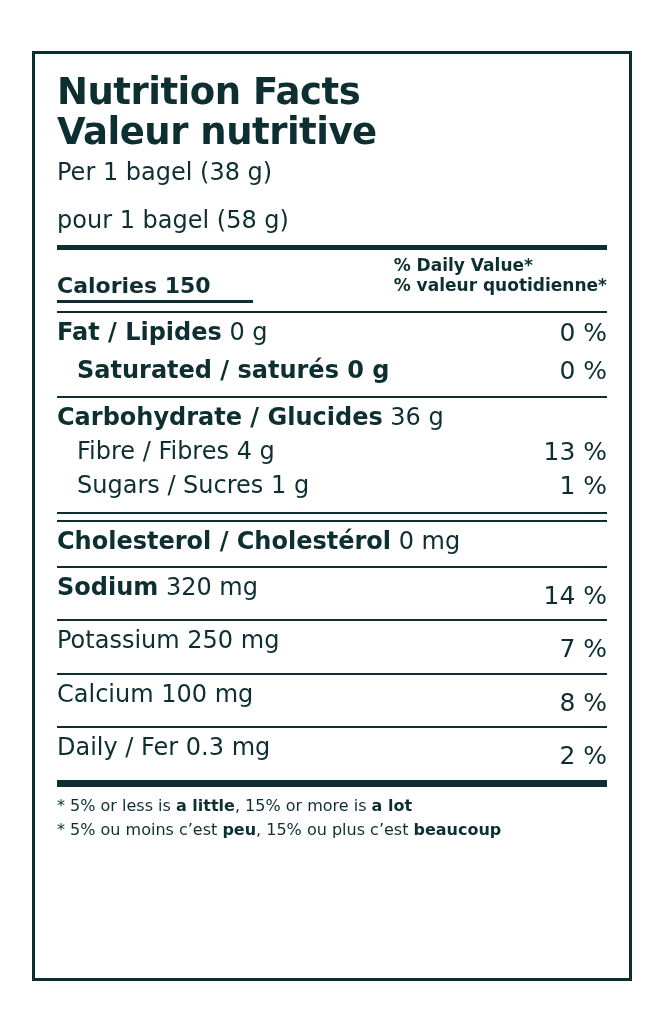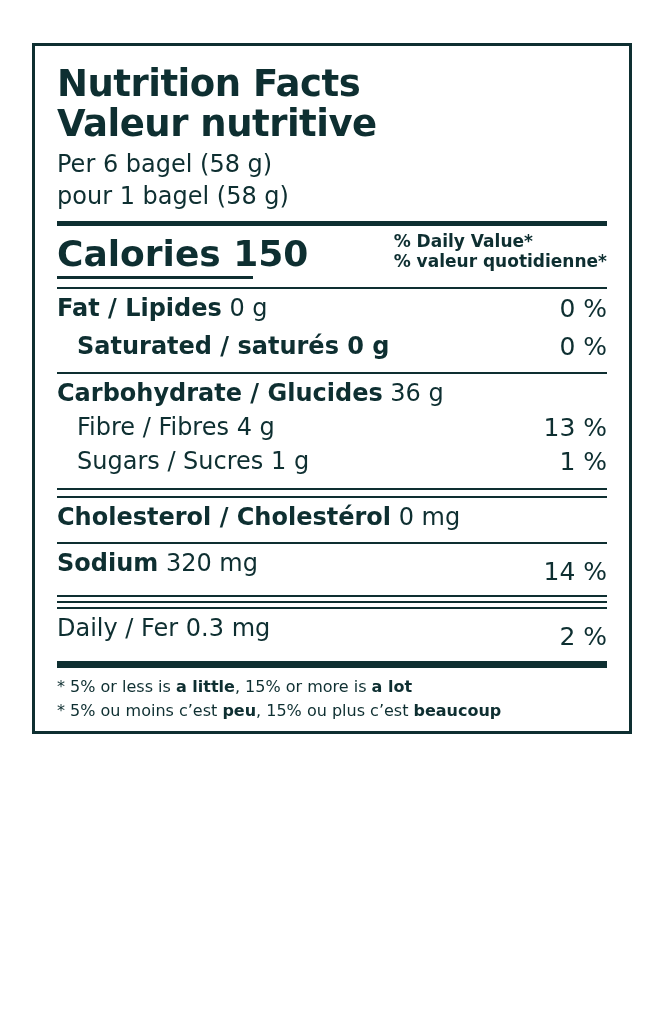--- a/index.html
+++ b/index.html
@@ -7,23 +7,23 @@
     margin: 0;
     padding: 0;
     width: 664px;
     height: 1011px;
     background: #ffffff;
     font-family: "DejaVu Sans", sans-serif;
   }
   .panel {
     position: absolute;
     left: 32px;
-    top: 43px;
+    top: 51px;
     width: 600px;
-    height: 691px;
+    height: 930px;
     border: 3px solid #0e2f31;
     background: #ffffff;
     padding: 18px 22px 10px 22px;
     color: #0e2f31;
   }
   .title-en, .title-fr {
     font-weight: bold;
     font-size: 37px;
     line-height: 1.07;
     letter-spacing: -0.5px;
@@ -62,21 +62,21 @@
   }
   .b { font-weight: bold; }
   .cal-row {
     display: flex;
     align-items: flex-end;
     justify-content: space-between;
     padding: 5px 0 2px 0;
   }
   .cal-label {
     font-weight: bold;
-    font-size: 36px;
+    font-size: 22px;
     text-align: right;
   }
   .dv-stack {
     text-align: left;
     font-size: 17px;
     font-weight: bold;
     line-height: 1.22;
     padding-bottom: 2px;
   }
   .cal-underline {
@@ -101,22 +101,22 @@
   .val-big { font-size: 25px; }
 </style>
 </head>
 <body>
 
 <div class="panel">
 
   <div class="title-en">Nutrition Facts</div>
   <div class="title-fr">Valeur nutritive</div>
 
-  <div class="serving">Per 6 bagel (58 g)</div>
-  <div class="serving" style="margin-top:0">pour 1 bagel (58 g)</div>
+  <div class="serving">Per 1 bagel (38 g)</div>
+  <div class="serving" style="margin-top:16px">pour 1 bagel (58 g)</div>
 
   <div class="rule-thick"></div>
 
   <div class="cal-row">
     <div class="cal-label">Calories 150</div>
     <div class="dv-stack">
       <div>% Daily Value*</div>
       <div>% valeur quotidienne*</div>
     </div>
   </div>
@@ -180,22 +180,36 @@
   <div class="rule-thin" style="margin-top:6px"></div>
   <div class="row">
     <div class="left">
       <span class="b">Sodium</span>
       <span>320 mg</span>
     </div>
     <div class="right val-big" style="padding-top:8px">14 %</div>
   </div>
 
   <div class="rule-thin" style="margin-top:4px"></div>
+  <div class="row">
+    <div class="left">
+      <span>Potassium</span>
+      <span>250 mg</span>
+    </div>
+    <div class="right val-big" style="padding-top:8px">7 %</div>
+  </div>
 
   <div class="rule-thin" style="margin-top:4px"></div>
+  <div class="row">
+    <div class="left">
+      <span>Calcium</span>
+      <span>100 mg</span>
+    </div>
+    <div class="right val-big" style="padding-top:8px">8 %</div>
+  </div>
 
   <div class="rule-thin" style="margin-top:4px"></div>
   <div class="row">
     <div class="left">
       <span>Daily / Fer</span>
       <span>0.3 mg</span>
     </div>
     <div class="right val-big" style="padding-top:8px">2 %</div>
   </div>
 

